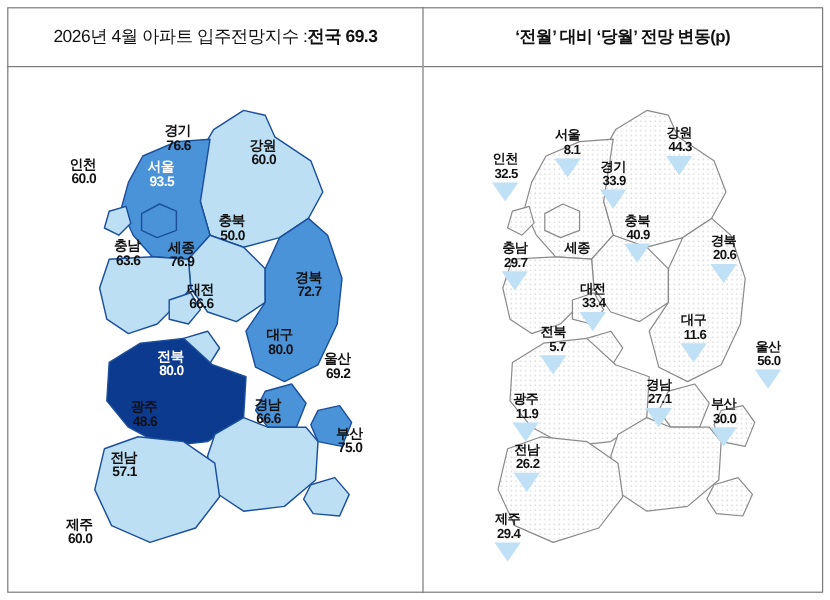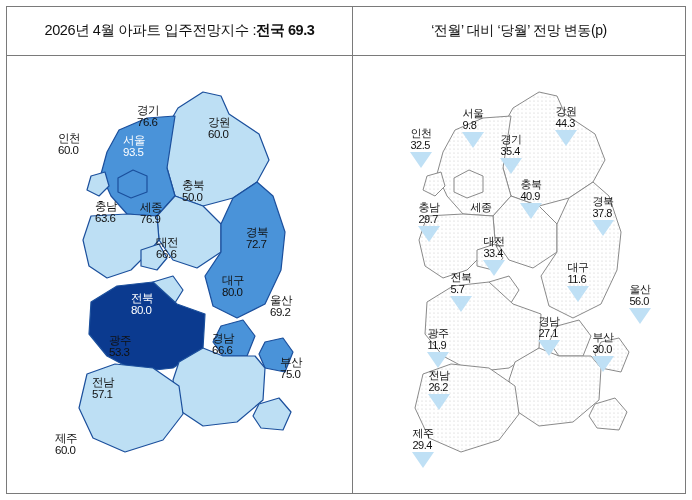--- a/index.html
+++ b/index.html
@@ -21,33 +21,33 @@
   
   .hdr-left{
     position:absolute;left:7px;top:7px;width:345px;height:47px;
     display:flex;align-items:center;justify-content:center;
     font-size:14.5px;letter-spacing:-.4px;white-space:nowrap;
   }
   .hdr-left .b{font-weight:bold;}
   .hdr-right{
     position:absolute;left:353px;top:7px;width:332px;height:47px;
     display:flex;flex-direction:column;align-items:center;justify-content:center;
-    font-weight:normal;font-size:14px;letter-spacing:-.4px;line-height:1.35;
+    font-weight:bold;font-size:14px;letter-spacing:-.4px;line-height:1.35;
   }
 
   
   .panel{position:absolute;}
   #panel-left{left:7px;top:56px;width:345px;height:437px;}
   #panel-right{left:353px;top:56px;width:332px;height:437px;}
   .panel svg{position:absolute;left:0;top:0;}
 
   
   .lab{
-    position:absolute;text-align:left;line-height:1.08;
-    font-size:11.5px;font-weight:normal;letter-spacing:-.5px;
+    position:absolute;text-align:right;line-height:1.08;
+    font-size:11.5px;font-weight:bold;letter-spacing:-.5px;
     white-space:nowrap;transform:translate(-50%,-50%);
     pointer-events:none;
   }
   .lab .n{display:block;}
   .lab .v{display:block;}
   .lab.white{color:#ffffff;}
   .lab.dark{color:#111111;}
   .lab.sm{font-size:11px;}
 
   
@@ -162,21 +162,21 @@
     <div class="lab dark" style="left:274px;top:250px">
       <span class="n">울산</span>
         <span class="v">69.2</span>
       </div>
     <div class="lab dark" style="left:216px;top:288px">
       <span class="n">경남</span>
         <span class="v">66.6</span>
       </div>
     <div class="lab dark" style="left:113px;top:290px">
       <span class="n">광주</span>
-        <span class="v">53.3</span>
+        <span class="v">48.6</span>
       </div>
     <div class="lab dark" style="left:284px;top:312px">
       <span class="n">부산</span>
         <span class="v">75.0</span>
       </div>
     <div class="lab dark" style="left:96px;top:332px">
       <span class="n">전남</span>
         <span class="v">57.1</span>
       </div>
     <div class="lab dark" style="left:59px;top:388px">
@@ -209,21 +209,21 @@
         <path d="M186,292 L206,300 L238,300 L248,312 L246,344 L220,366 L186,370 L162,354 L156,324 L162,306 Z"></path>
         <path d="M242,348 L262,342 L274,356 L266,374 L244,372 L236,360 Z"></path>
         <path d="M88,332 L112,326 L124,342 L114,360 L90,356 L82,344 Z"></path>
         <path d="M70,318 L98,308 L136,312 L162,330 L166,358 L146,384 L108,396 L76,382 L62,352 Z"></path>
         <path d="M68,450 L86,442 L110,446 L118,458 L104,470 L78,468 L64,460 Z"></path>
       </g>
     </svg>
 
     <div class="lab dark sm" style="left:120px;top:64px">
       <span class="n">서울</span>
-        <span class="v">9.8</span>
+        <span class="v">8.1</span>
       </div>
     <div class="tri" style="left:120px;top:76px">
         <i></i>
       </div>
 
     <div class="lab dark sm" style="left:213px;top:62px">
       <span class="n">강원</span>
         <span class="v">44.3</span>
       </div>
     <div class="tri" style="left:213px;top:74px">
@@ -233,42 +233,42 @@
     <div class="lab dark sm" style="left:68px;top:84px">
       <span class="n">인천</span>
         <span class="v">32.5</span>
       </div>
     <div class="tri" style="left:68px;top:96px">
         <i></i>
       </div>
 
     <div class="lab dark sm" style="left:158px;top:90px">
       <span class="n">경기</span>
-        <span class="v">35.4</span>
+        <span class="v">33.9</span>
       </div>
     <div class="tri" style="left:158px;top:102px">
         <i></i>
       </div>
 
     <div class="lab dark sm" style="left:178px;top:135px">
       <span class="n">충북</span>
         <span class="v">40.9</span>
       </div>
     <div class="tri" style="left:178px;top:147px">
         <i></i>
       </div>
 
     <div class="lab dark sm" style="left:128px;top:152px">
       <span class="n">세종</span>
         <span class="v"></span>
       </div>
 
     <div class="lab dark sm" style="left:250px;top:152px">
       <span class="n">경북</span>
-        <span class="v">37.8</span>
+        <span class="v">20.6</span>
       </div>
     <div class="tri" style="left:250px;top:164px">
         <i></i>
       </div>
 
     <div class="lab dark sm" style="left:76px;top:158px">
       <span class="n">충남</span>
         <span class="v">29.7</span>
       </div>
     <div class="tri" style="left:76px;top:170px">

